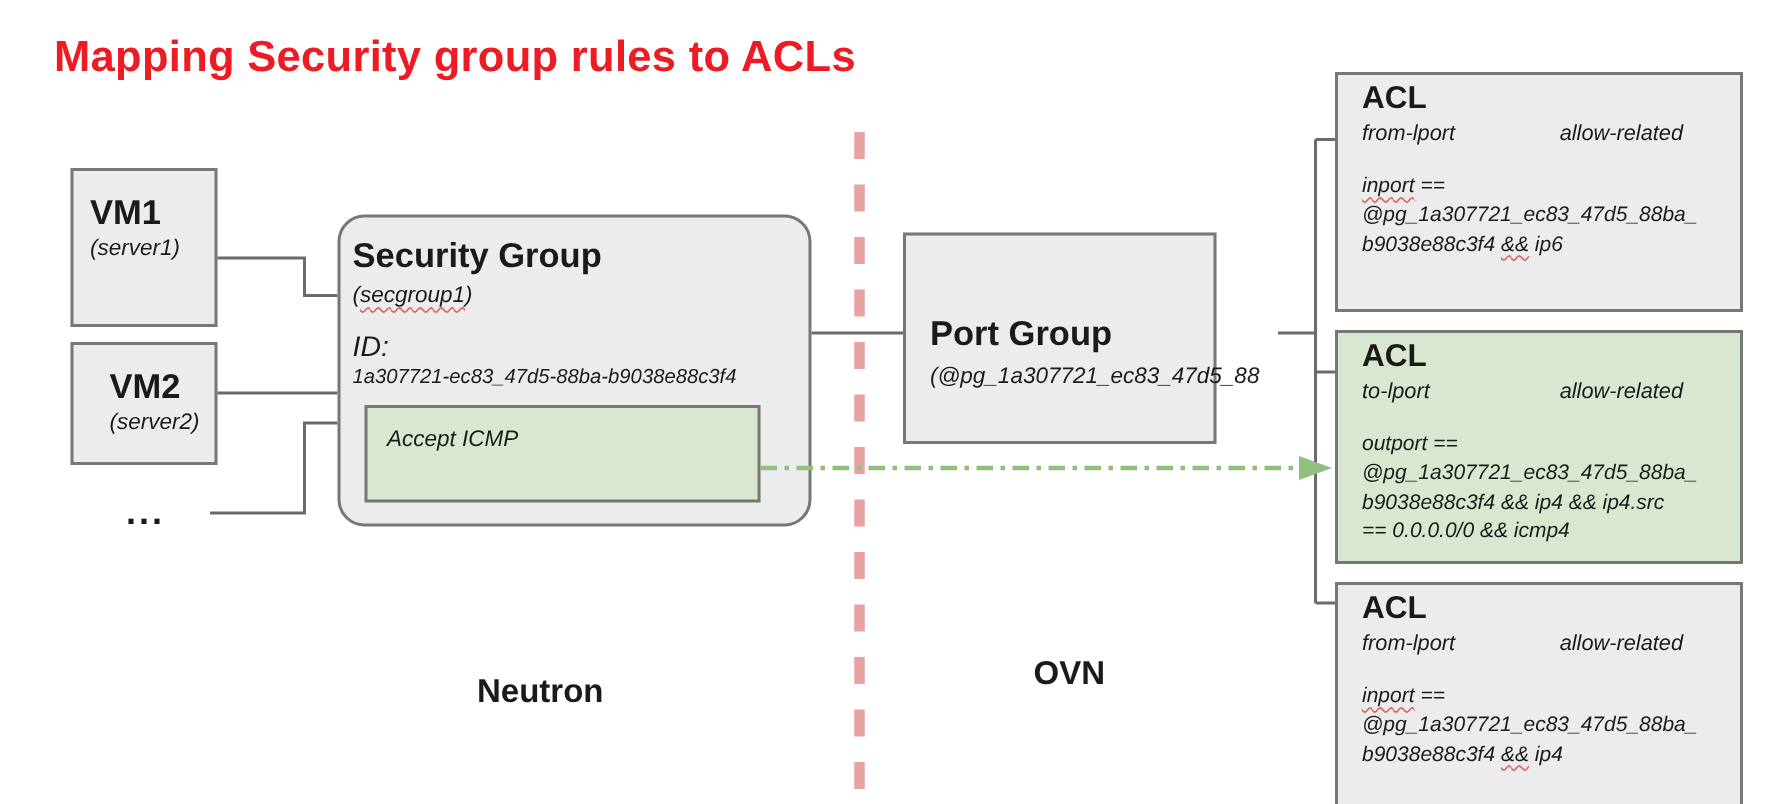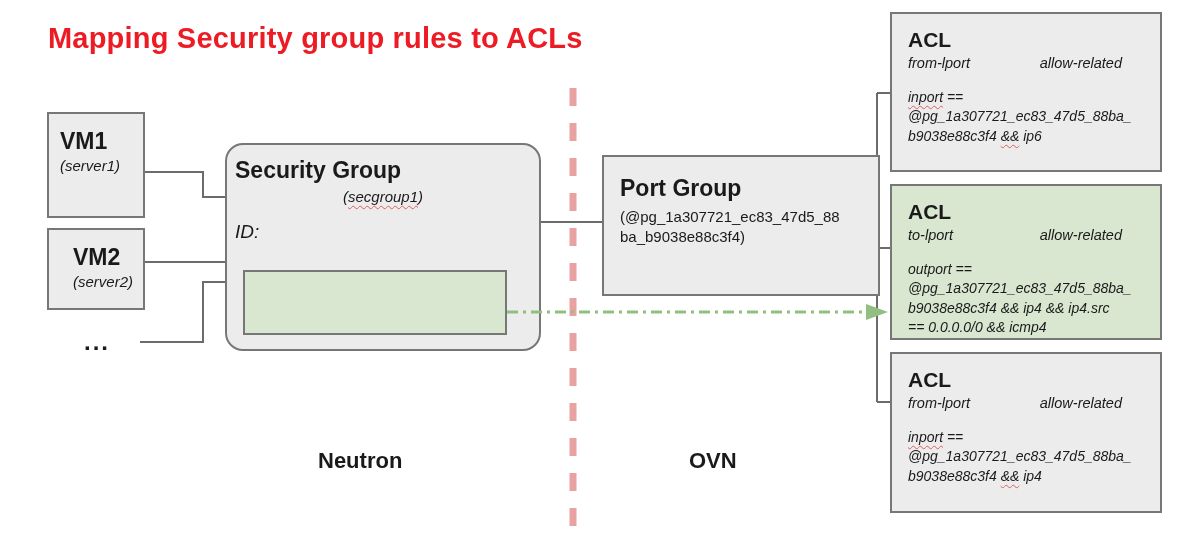--- a/index.html
+++ b/index.html
@@ -7,21 +7,21 @@
     position: relative;
     width: 1184px;
     height: 536px;
     background: #ffffff;
     font-family: "Liberation Sans", sans-serif;
     color: #1a1a1a;
     overflow: hidden;
   }
   .page-title {
     position: absolute;
-    left: 48px;
+    left: 36px;
     top: 22px;
     font-size: 29px;
     font-weight: bold;
     letter-spacing: 0.2px;
     color: var(--title-red);
   }
   svg.layer {
     position: absolute;
     left: 0; top: 0;
     pointer-events: none;
@@ -48,41 +48,41 @@
   .ellipsis {
     position: absolute;
     left: 84px; top: 328px;
     font-size: 24px; font-weight: bold;
     letter-spacing: 2px;
   }
 
   
   .sg-box { left: 225px; top: 143px; width: 316px; height: 208px; padding: 12px 8px; border-radius: 18px; }
   .sg-title { font-size: 23px; font-weight: bold; }
-  .sg-sub { font-size: 15px; font-style: italic; margin-top: 4px; text-align: center; }
+  .sg-sub { font-size: 15px; font-style: italic; margin-top: 4px; }
   .sg-id-label { font-size: 19px; font-style: italic; margin-top: 16px; }
   .sg-id-value { font-size: 13.5px; font-style: italic; white-space: nowrap; }
   .rule-box {
     position: absolute;
     left: 16px; top: 125px; width: 264px; height: 65px;
     background: var(--green-fill);
     border: 2px solid var(--box-border);
     box-sizing: border-box;
     padding: 11px 0 0 13px;
   }
   .rule-title { font-size: 15.5px; font-weight: bold; }
   .rule-sub { font-size: 15px; font-style: italic; margin-top: 1px; }
 
   
-  .pg-box { left: 602px; top: 155px; width: 278px; height: 141px; padding: 18px 0 0 16px; }
+  .pg-box { left: 602px; top: 155px; width: 209px; height: 141px; padding: 52px 0 0 16px; }
   .pg-title { font-size: 23px; font-weight: bold; }
-  .pg-sub { font-size: 15px; margin-top: 5px; line-height: 1.35; }
-
-  
-  .acl-box { width: 272px; padding: 14px 16px 0 16px; }
+  .pg-sub { font-size: 15px; font-style: italic; margin-top: 5px; line-height: 1.35; }
+
+  
+  .acl-box { width: 272px; padding: 4px 16px 0 16px; margin-top: 36px; }
   .acl-1 { left: 890px; top: 12px;  height: 160px; }
   .acl-2 { left: 890px; top: 184px; height: 156px; }
   .acl-3 { left: 890px; top: 352px; height: 161px; }
   .acl-title { font-size: 21px; font-weight: bold; }
   .acl-meta {
     display: flex; justify-content: space-between;
     font-size: 14.5px; font-style: italic;
     margin-top: 3px; padding-right: 22px;
   }
   .acl-match { margin-top: 17px; font-size: 14px; font-style: italic; line-height: 1.38; }
@@ -92,21 +92,21 @@
     text-decoration-line: underline;
     text-decoration-style: wavy;
     text-decoration-color: var(--squiggle-red);
     text-decoration-thickness: 1px;
     text-underline-offset: 3px;
   }
 
   
   .zone-label { position: absolute; font-size: 22px; font-weight: bold; }
   .zone-neutron { left: 318px; top: 448px; }
-  .zone-ovn { left: 689px; top: 448px; }
+  .zone-ovn { left: 689px; top: 436px; }
 </style>
 </head>
 <body>
 
 <div class="canvas">
 
   <svg class="layer" width="1184" height="536">
     <g class="connector-lines">
       <path d="M143,172 H203 V197 H225"></path>
       <path d="M143,262 H225"></path>
@@ -132,29 +132,30 @@
     <div class="vm-sub">(server2)</div>
   </div>
   <div class="ellipsis">...</div>
 
   <div class="box sg-box">
     <div class="sg-title">Security Group</div>
     <div class="sg-sub">
         <div class="tline"><span>(</span><span class="squiggle">secgroup1</span><span>)</span></div>
       </div>
     <div class="sg-id-label">ID:</div>
+    <div class="sg-id-value">1a307721-ec83_47d5-88ba-b9038e88c3f4</div>
     <div class="rule-box">
+      <div class="rule-sub">Accept ICMP</div>
     </div>
   </div>
 
   <div class="box pg-box">
     <div class="pg-title">Port Group</div>
     <div class="pg-sub">
         <div class="tline"><span>(@pg_1a307721_ec83_47d5_88</span></div>
-        <div class="tline"><span>ba_b9038e88c3f4)</span></div>
       </div>
   </div>
 
   <div class="box acl-box acl-1">
     <div class="acl-title">ACL</div>
     <div class="acl-meta">
       <span>from-lport</span>
       <span>allow-related</span>
     </div>
     <div class="acl-match">

